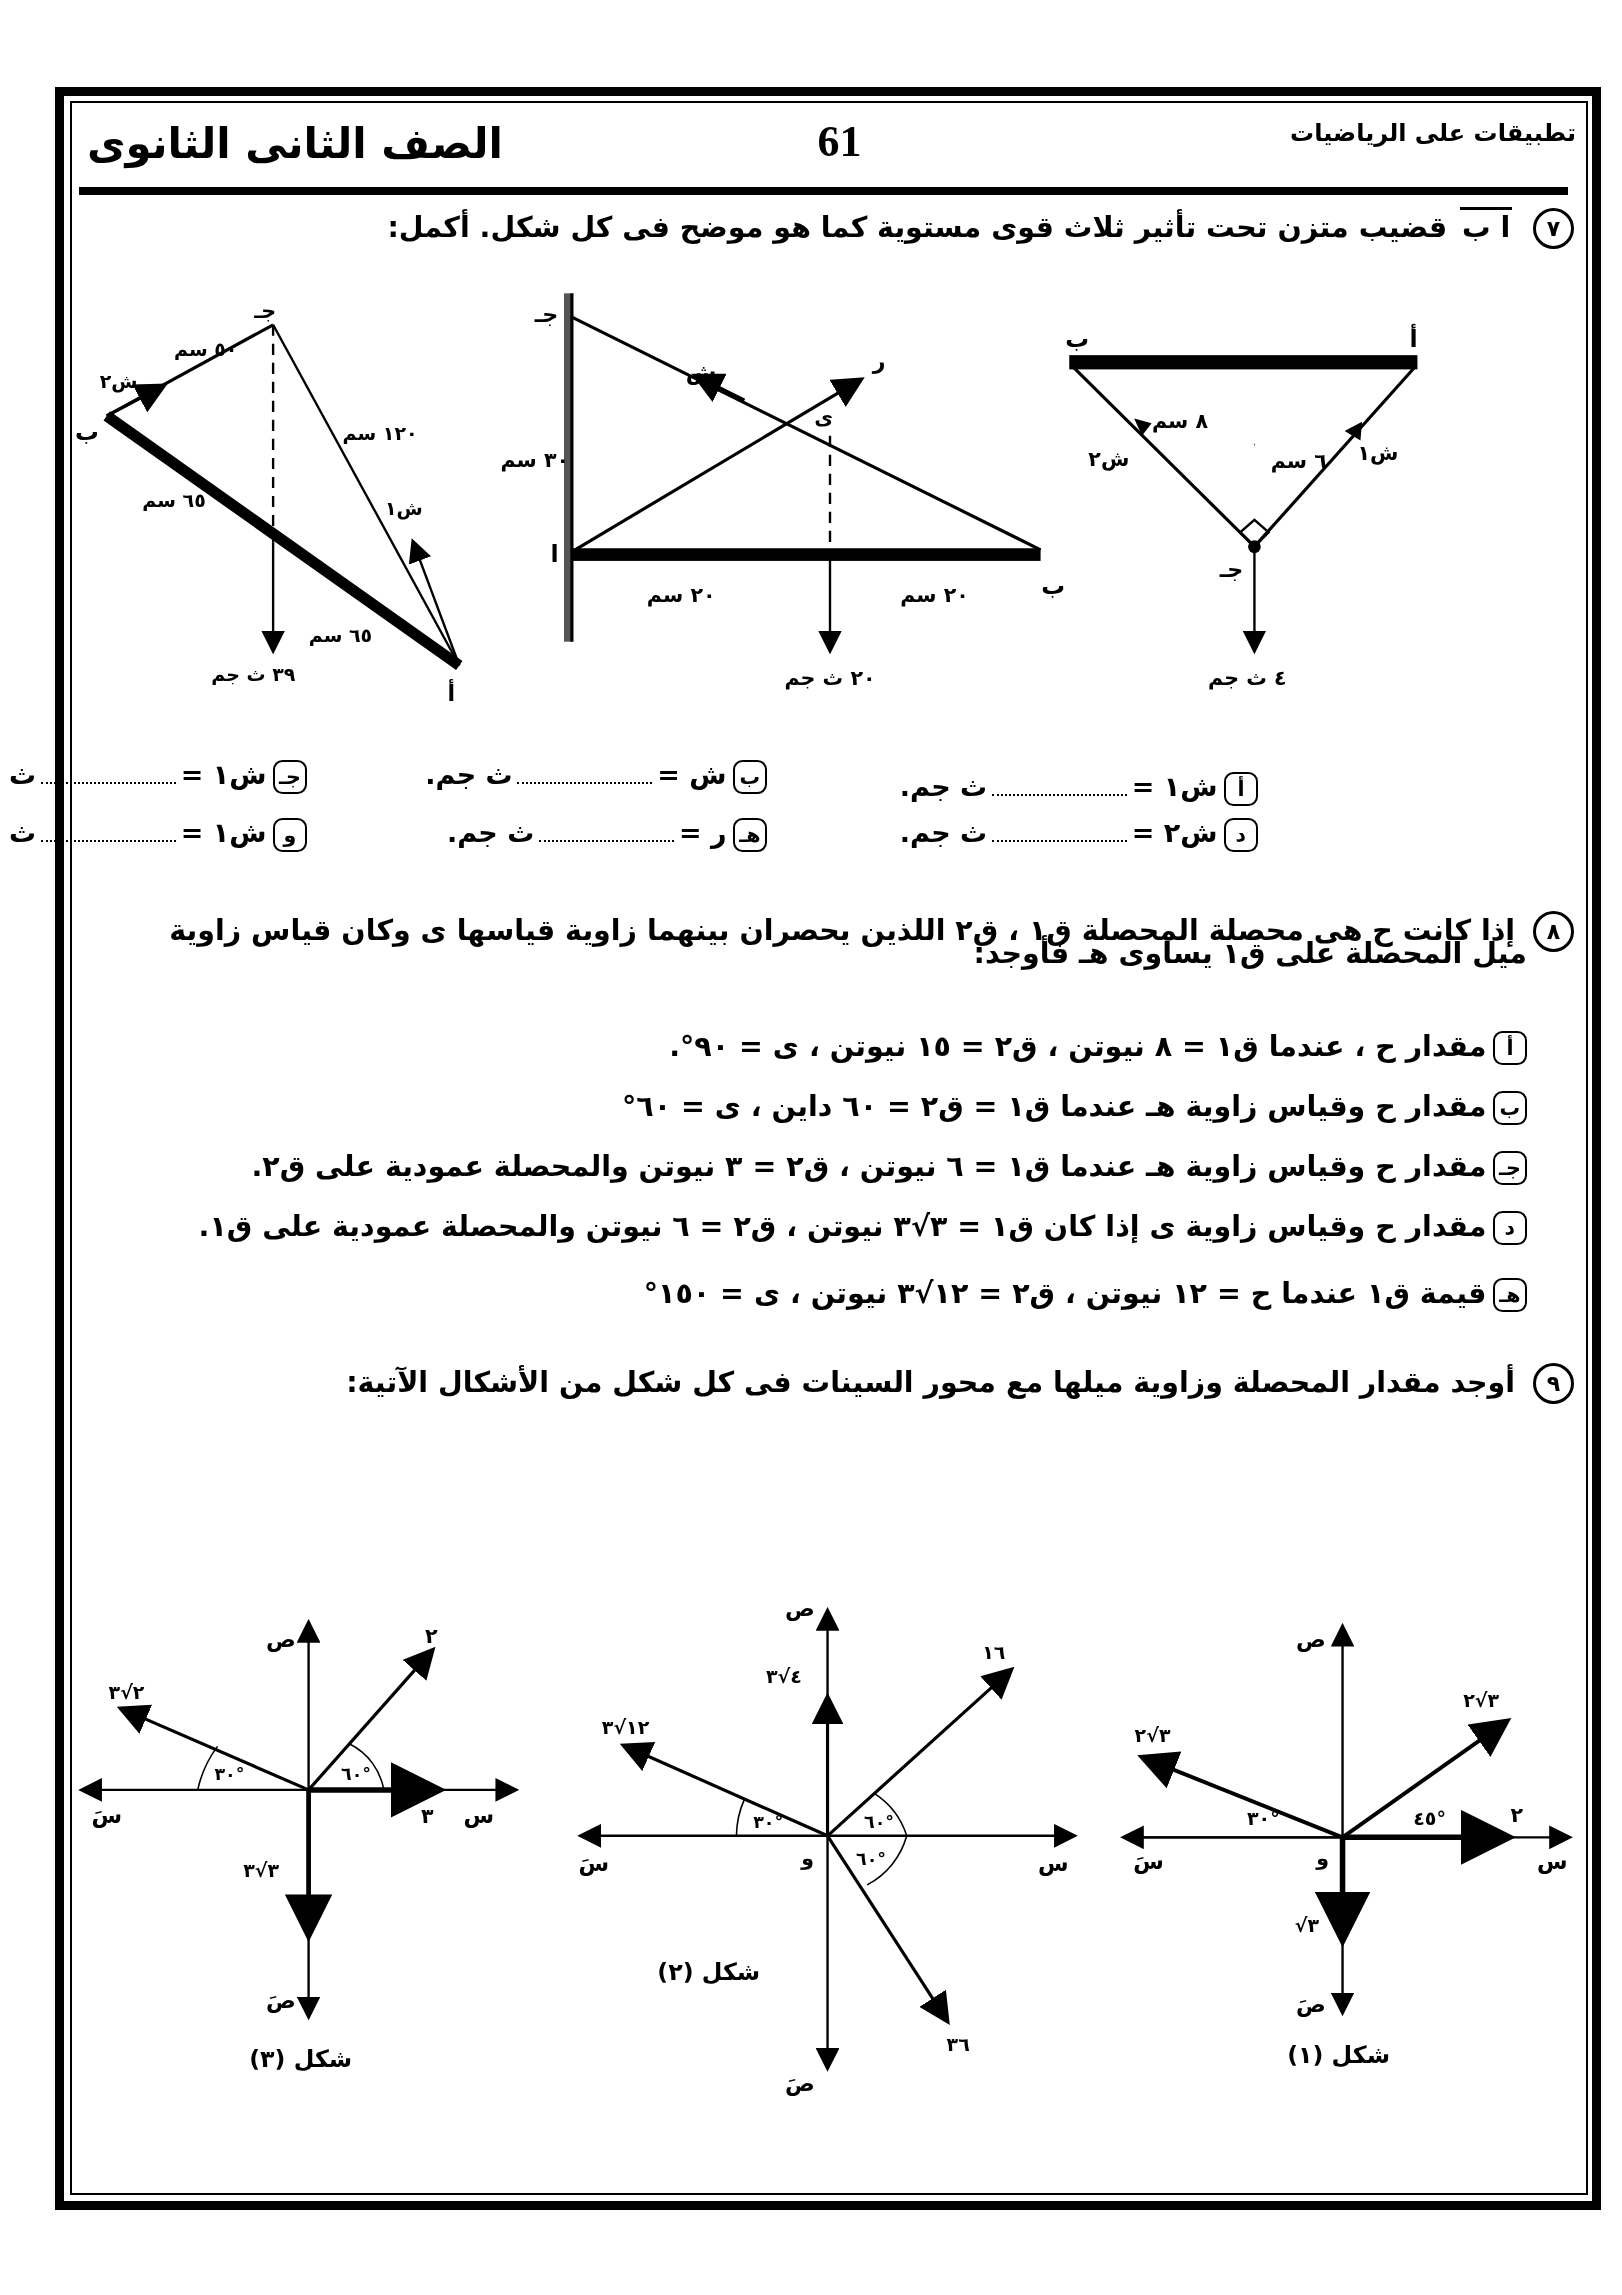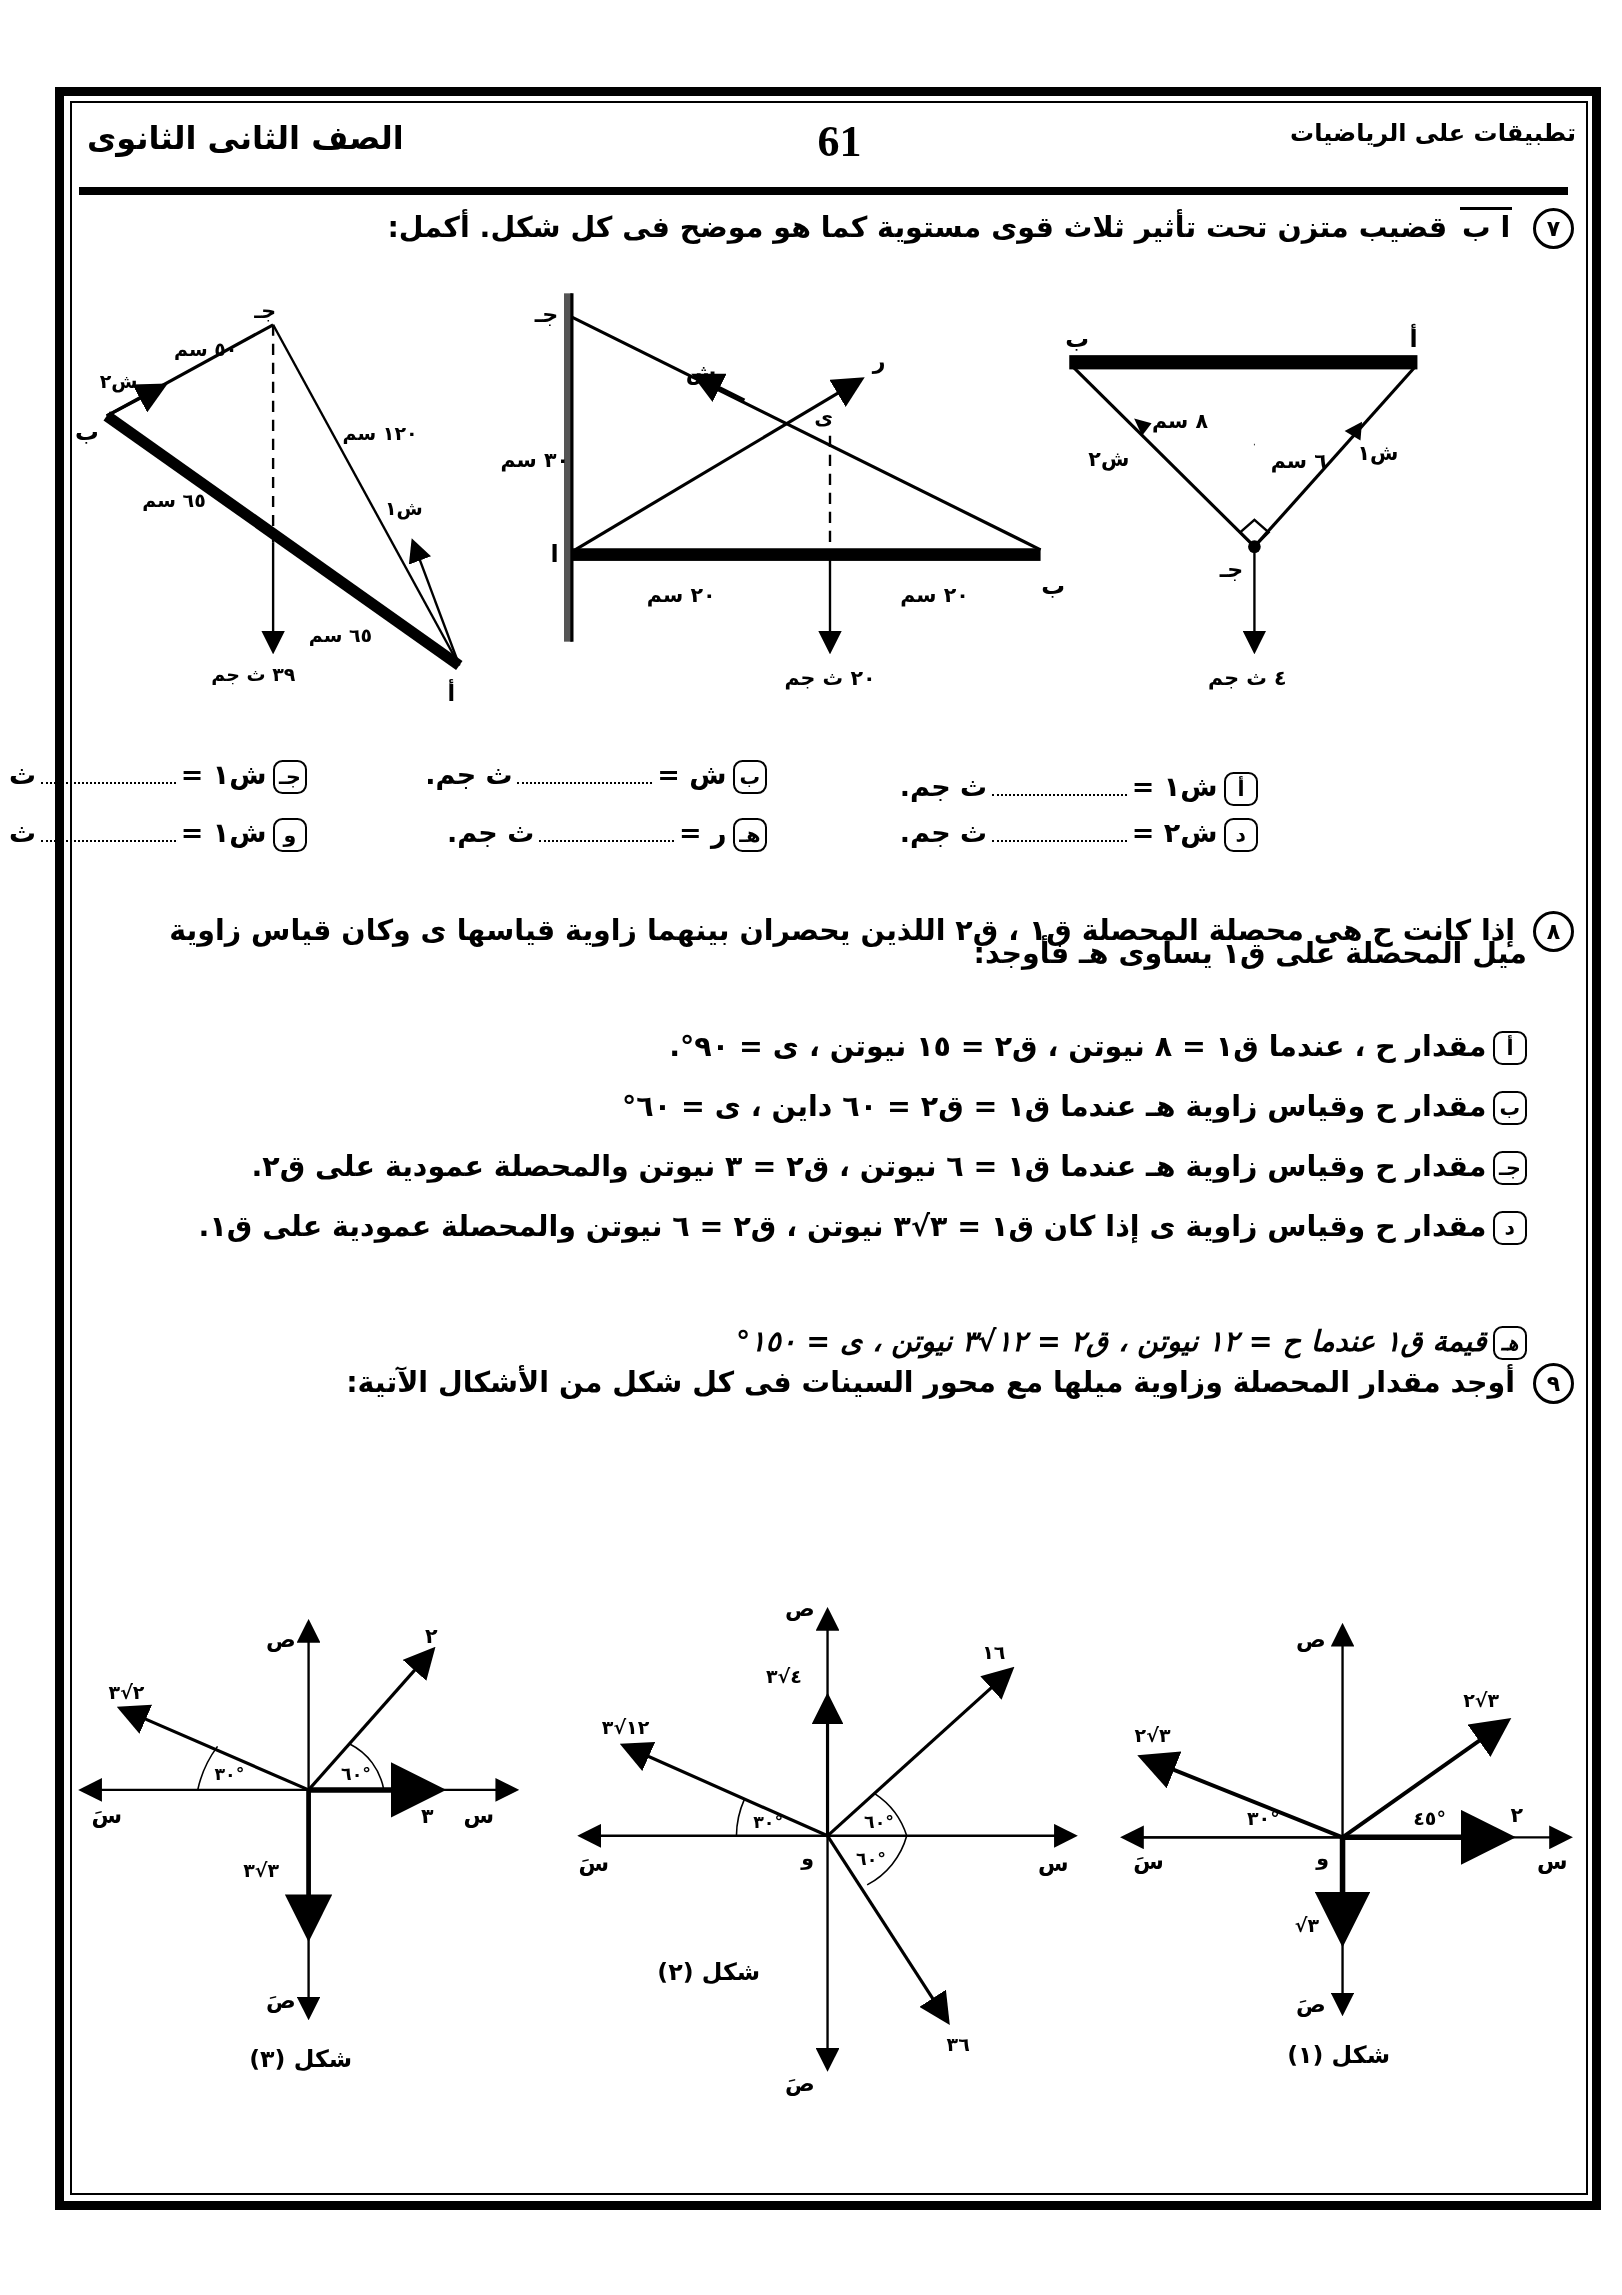--- a/index.html
+++ b/index.html
@@ -6,21 +6,21 @@
   body { width:1622px; height:2295px; position:relative; overflow:hidden;
          font-family:"DejaVu Sans", sans-serif; color:#000; }
   .frame-outer { position:absolute; left:55px; top:87px; width:1546px; height:2123px;
                  border:9.5px solid #000; box-sizing:border-box; }
   .frame-inner { position:absolute; left:70px; top:101px; width:1518px; height:2094px;
                  border:2.4px solid #000; box-sizing:border-box; }
   .header { position:absolute; left:87px; top:111px; width:1489px; height:71px; direction:rtl; }
   .hdr-right { position:absolute; right:0; top:8px; font-size:24px; font-weight:bold; }
   .hdr-center { position:absolute; left:16px; right:0; text-align:center; top:4.8px;
                 font-family:"Liberation Serif", serif; font-size:44px; font-weight:bold; direction:ltr; }
-  .hdr-left { position:absolute; left:0; top:8px; font-size:32px; font-weight:bold; }
+  .hdr-left { position:absolute; left:0; top:8px; font-size:42px; font-weight:bold; }
   .rule { position:absolute; left:79px; top:187px; width:1489px; height:8px; background:#000; }
 
   .qline { position:absolute; direction:rtl; font-size:28.5px; font-weight:bold; white-space:nowrap; }
   .qnum { display:inline-block; width:35px; height:35px; border:3.2px solid #000; border-radius:50%;
           text-align:center; line-height:35px; font-size:22px; margin-left:8px; vertical-align:middle; }
   .circ { display:inline-block; min-width:27px; height:30px; border:2.4px solid #000; border-radius:9.5px;
           text-align:center; line-height:30px; font-size:20.6px; margin-left:6.3px; vertical-align:middle; padding:0 1.6px; }
   .vec { position:relative; display:inline-block; padding:0 4.8px; }
   .vec::before { content:""; position:absolute; left:3.2px; right:3.2px; top:-3.2px; height:2.4px; background:#000; }
   .ans { position:absolute; direction:rtl; font-size:27px; font-weight:bold; white-space:nowrap; }
@@ -152,21 +152,21 @@
 </div>
 <div class="qline" style="right:95px; top:1090px;">
   <span class="circ">ب</span><span>مقدار ح وقياس زاوية هـ عندما ق١ = ق٢ = ٦٠ داين ، ى = ٦٠°</span>
 </div>
 <div class="qline" style="right:95px; top:1150px;">
   <span class="circ">جـ</span><span>مقدار ح وقياس زاوية هـ عندما ق١ = ٦ نيوتن ، ق٢ = ٣ نيوتن والمحصلة عمودية على ق٢.</span>
 </div>
 <div class="qline" style="right:95px; top:1210px;">
   <span class="circ">د</span><span>مقدار ح وقياس زاوية ى إذا كان ق١ = ٣√٣ نيوتن ، ق٢ = ٦ نيوتن والمحصلة عمودية على ق١.</span>
 </div>
-<div class="qline" style="right:95px; top:1325px;font-style:italic;">
+<div class="qline" style="right:95px; top:1277px;">
   <span class="circ">هـ</span><span>قيمة ق١ عندما ح = ١٢ نيوتن ، ق٢ = ١٢√٣ نيوتن ، ى = ١٥٠°</span>
 </div>
 
 <div class="qline" style="right:48px; top:1347px;margin-top:16px;">
   <span class="qnum">٩</span>
   <span>أوجد مقدار المحصلة وزاوية ميلها مع محور السينات فى كل شكل من الأشكال الآتية:</span>
 </div>
 
 <svg style="left:1109px; top:1584px;" width="475" height="570" viewBox="0 0 600 720">
   <defs>

